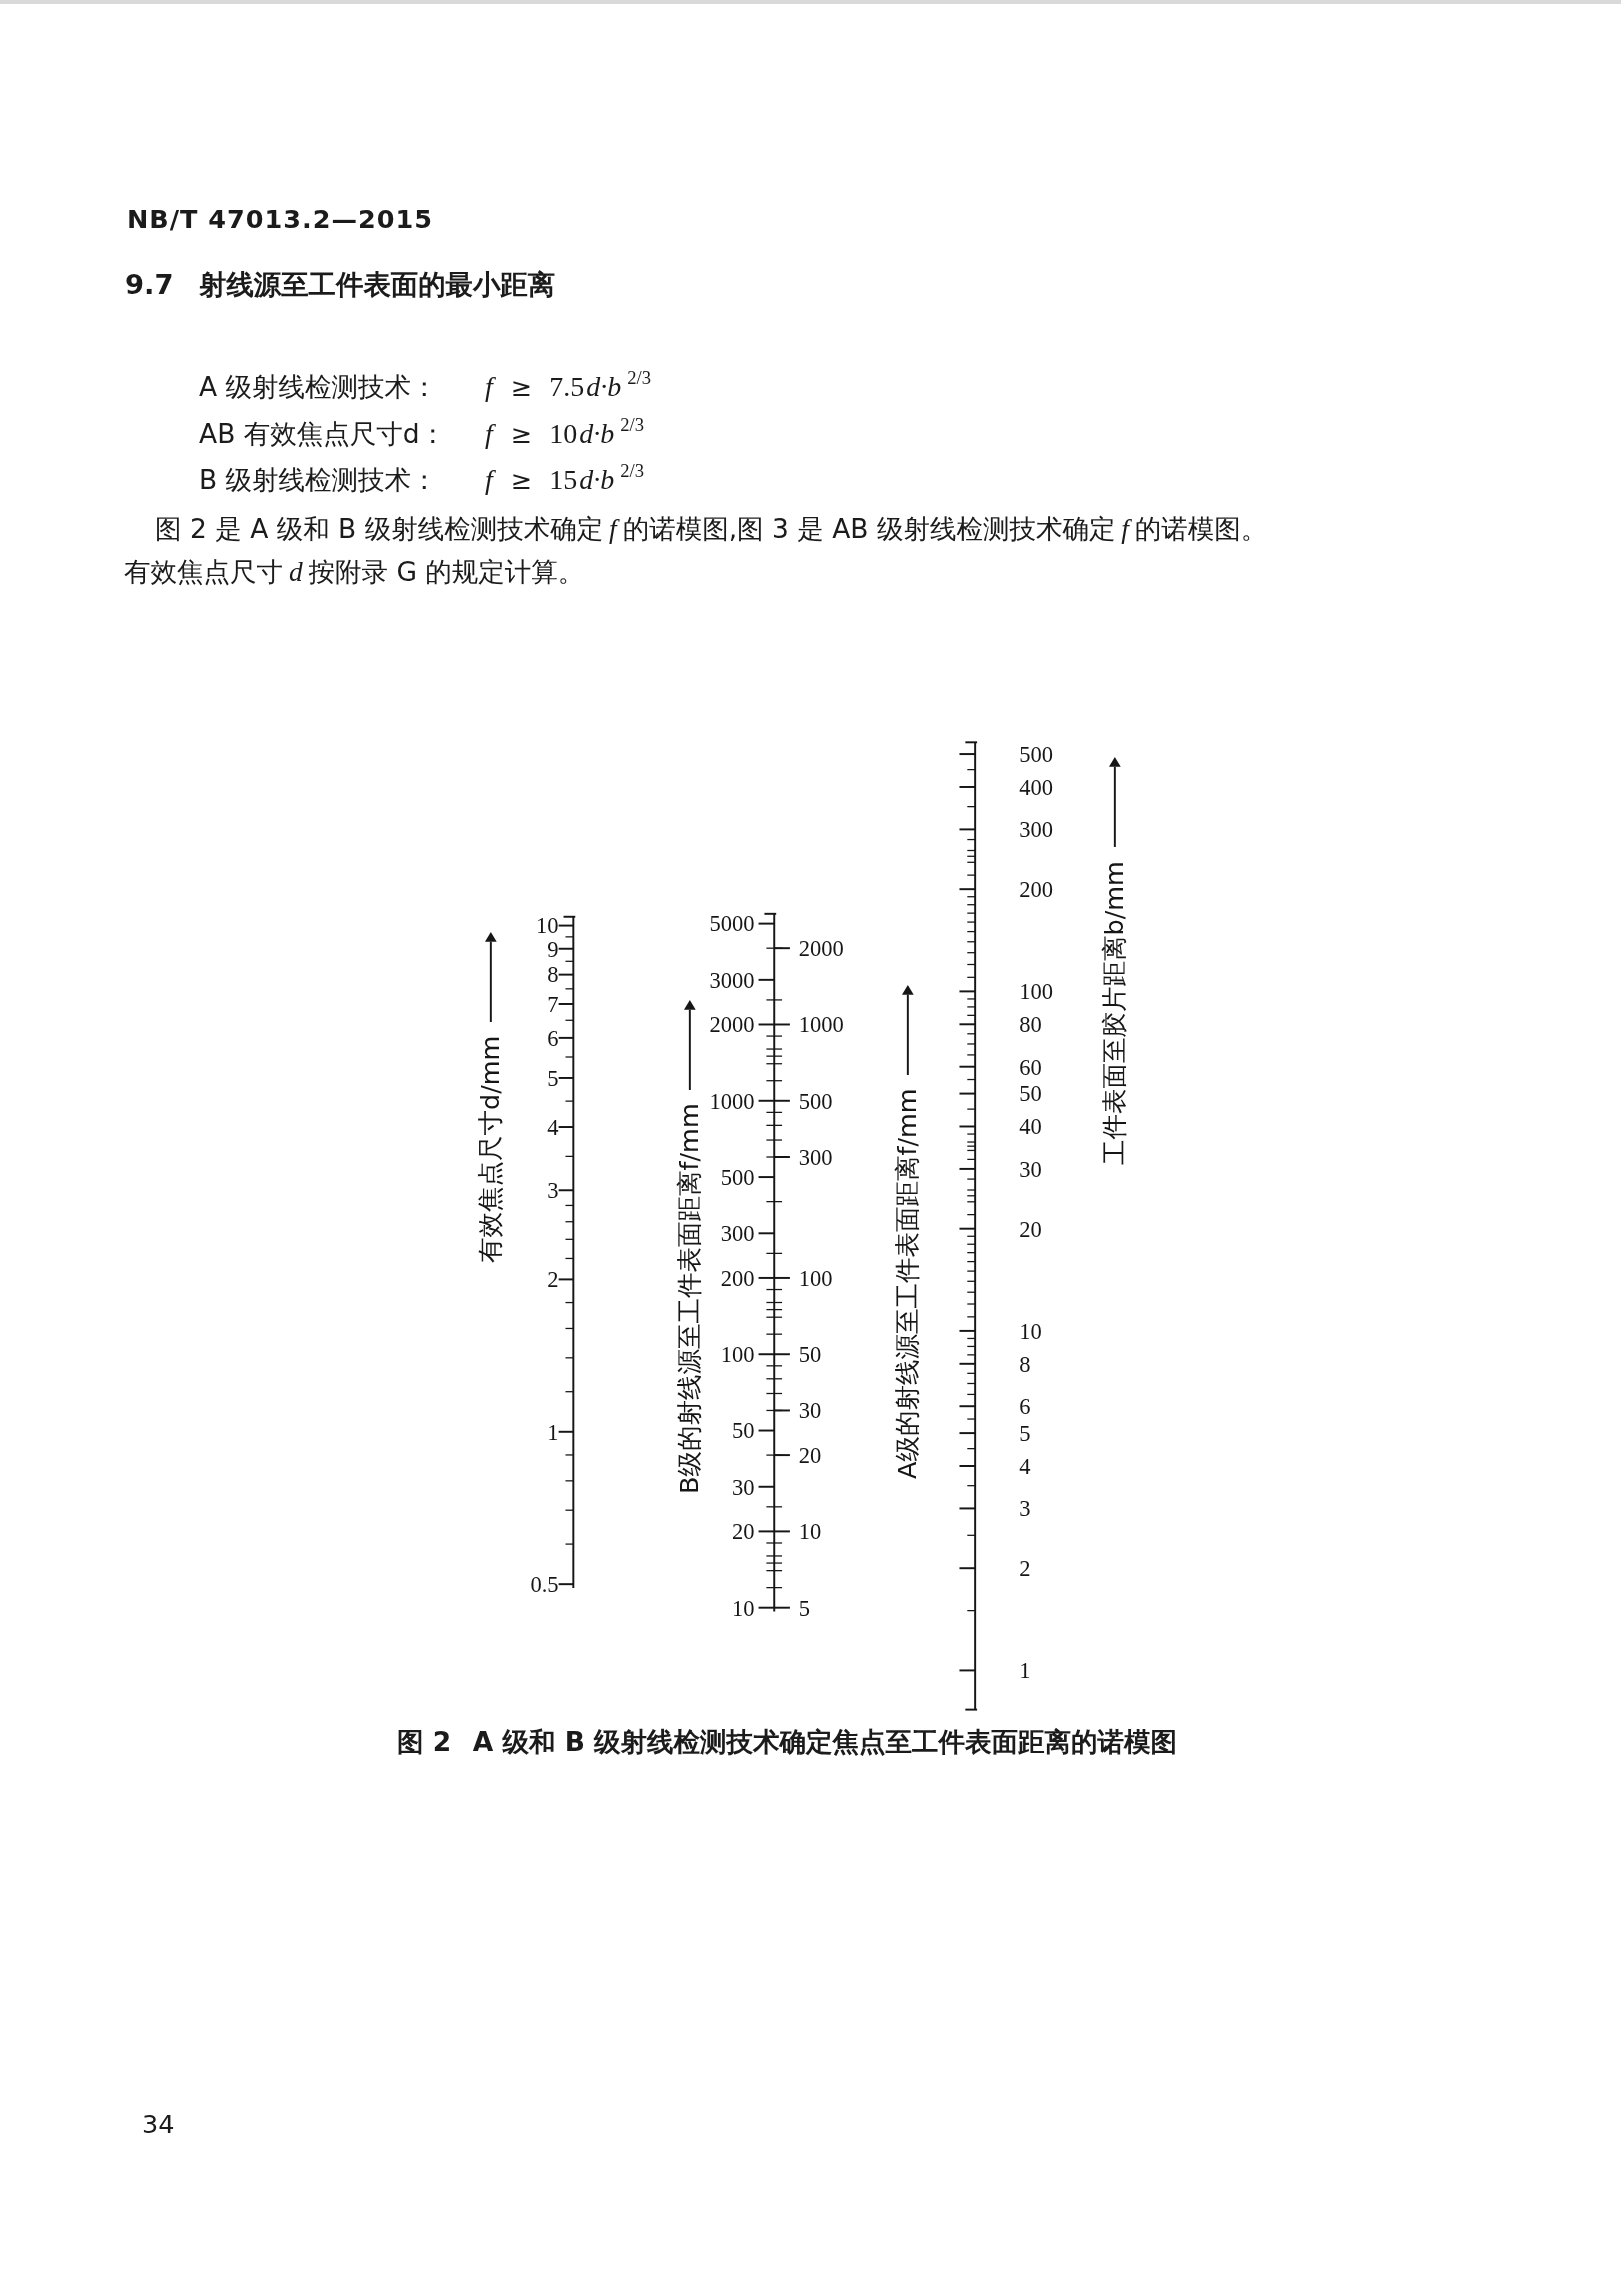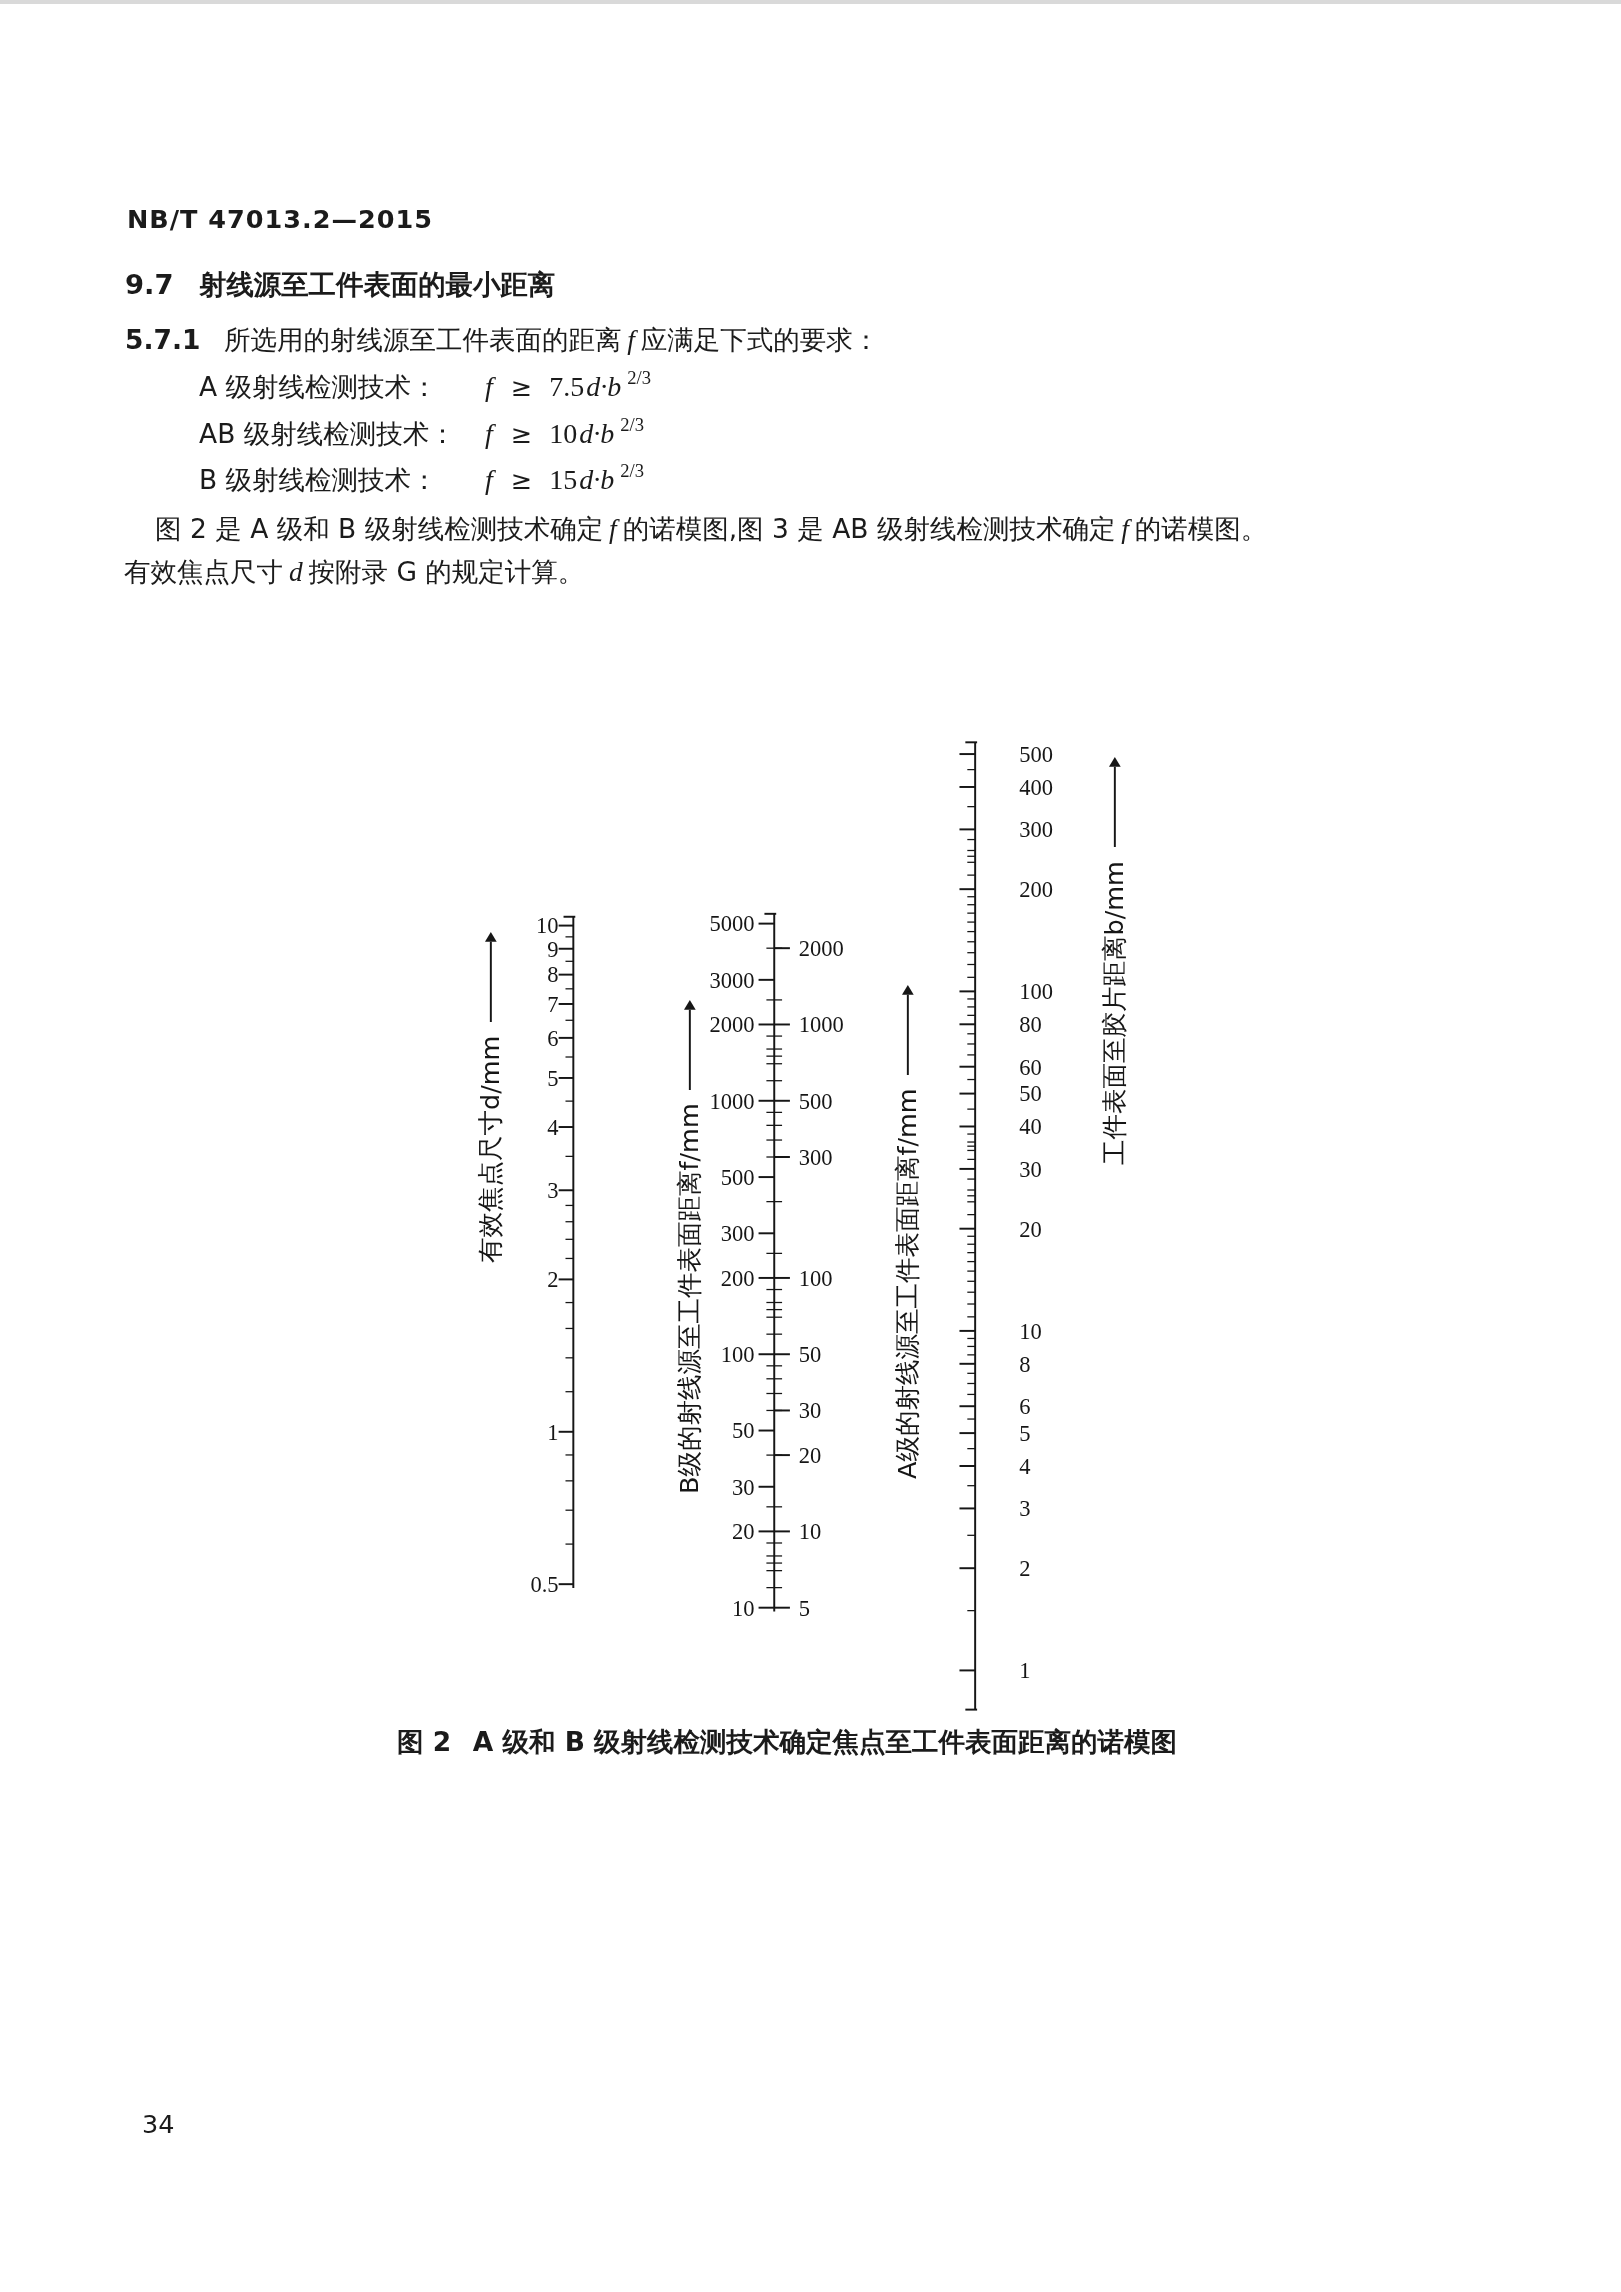--- a/index.html
+++ b/index.html
@@ -45,30 +45,27 @@
 <body>
 
 <div class="page">
 
   <div class="abs header" style="left:127px;top:200px">NB/T 47013.2—2015</div>
 
   <div class="abs sec-heading" style="left:125px;top:263px">
     <span>9.7</span><span class="gap">射线源至工件表面的最小距离</span>
   </div>
 
-  <div class="abs clause" style="left:125px;top:318px">
-    <span class="num">5.7.1</span><span class="gap">所选用的射线源至工件表面的距离</span><span class="var">f</span><span>应满足下式的要求：</span>
-  </div>
 
   <div class="abs frow" style="top:365px">
     <span class="flabel">A 级射线检测技术：</span><span class="fexpr"><span class="fvar">f</span><span class="fop">≥</span><span class="frhs">7.5</span><span class="fvars">d·b</span><sup>2/3</sup></span>
   </div>
 
   <div class="abs frow" style="top:412px">
-    <span class="flabel">AB 级射线检测技术：</span><span class="fexpr"><span class="fvar">f</span><span class="fop">≥</span><span class="frhs">10</span><span class="fvars">d·b</span><sup>2/3</sup></span>
+    <span class="flabel">AB 有效焦点尺寸d：</span><span class="fexpr"><span class="fvar">f</span><span class="fop">≥</span><span class="frhs">10</span><span class="fvars">d·b</span><sup>2/3</sup></span>
   </div>
 
   <div class="abs frow" style="top:458px">
     <span class="flabel">B 级射线检测技术：</span><span class="fexpr"><span class="fvar">f</span><span class="fop">≥</span><span class="frhs">15</span><span class="fvars">d·b</span><sup>2/3</sup></span>
   </div>
 
   <div class="abs para" style="left:155px;top:507px">
     <span>图 2 是 A 级和 B 级射线检测技术确定</span><span class="var">f</span><span>的诺模图,图 3 是 AB 级射线检测技术确定</span><span class="var">f</span><span>的诺模图。</span>
   </div>
 

